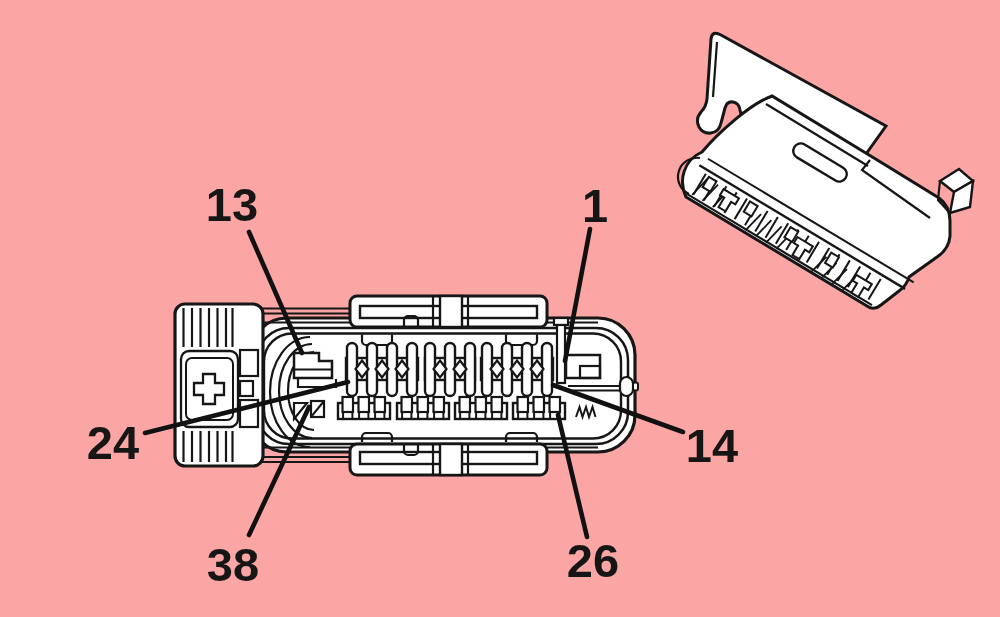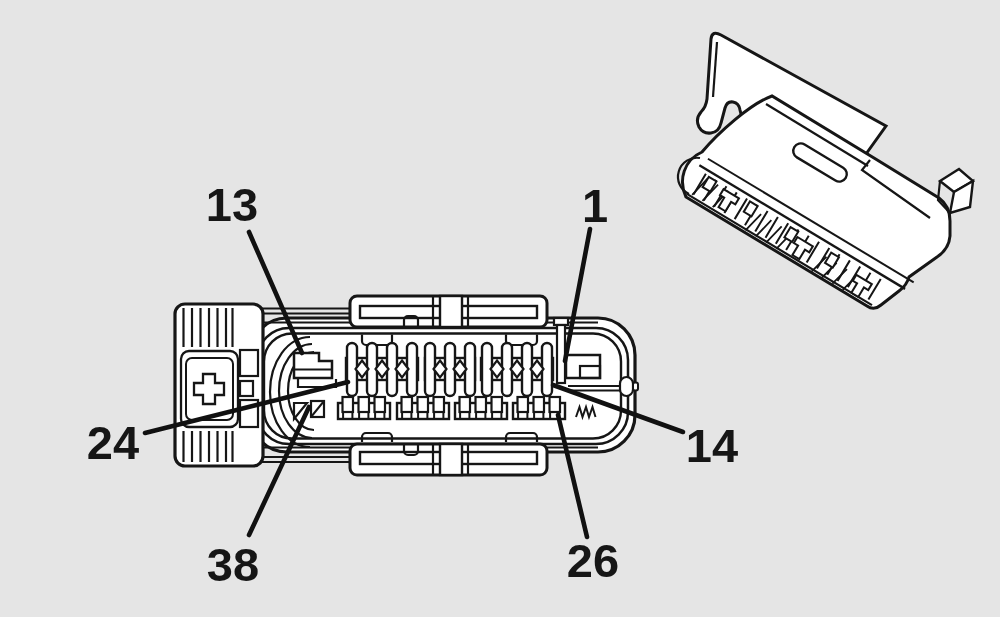--- a/index.html
+++ b/index.html
@@ -1,16 +1,16 @@
 <!DOCTYPE html>
 <html><head>
 <meta charset="utf-8">
 <style>
   html,body{margin:0;padding:0;background:#fff;}
-  #stage{position:relative;width:1000px;height:617px;background:#e5e5e5;overflow:hidden;
+  #stage{position:relative;width:1000px;height:617px;background:#fca5a5;overflow:hidden;
          font-family:"Liberation Sans",sans-serif;text-decoration:underline;}
   svg{display:block;}
   .ln{stroke:#161616;fill:none;}
   .wf{stroke:#161616;fill:#ffffff;}
   .er{fill:#ffffff;stroke:none;}
   .callout{font:700 47px "Liberation Sans",sans-serif;fill:#161616;text-anchor:middle;}
 </style>
 </head>
 <body>
 

